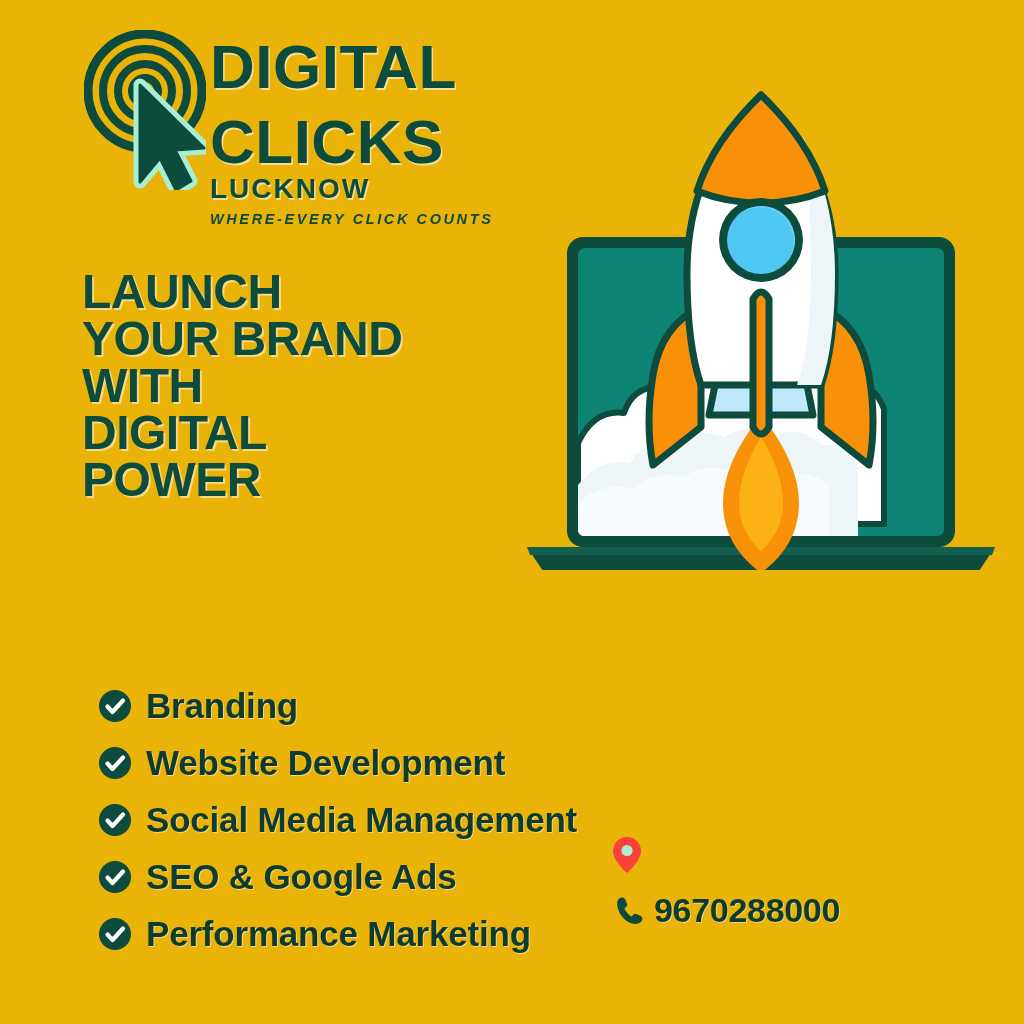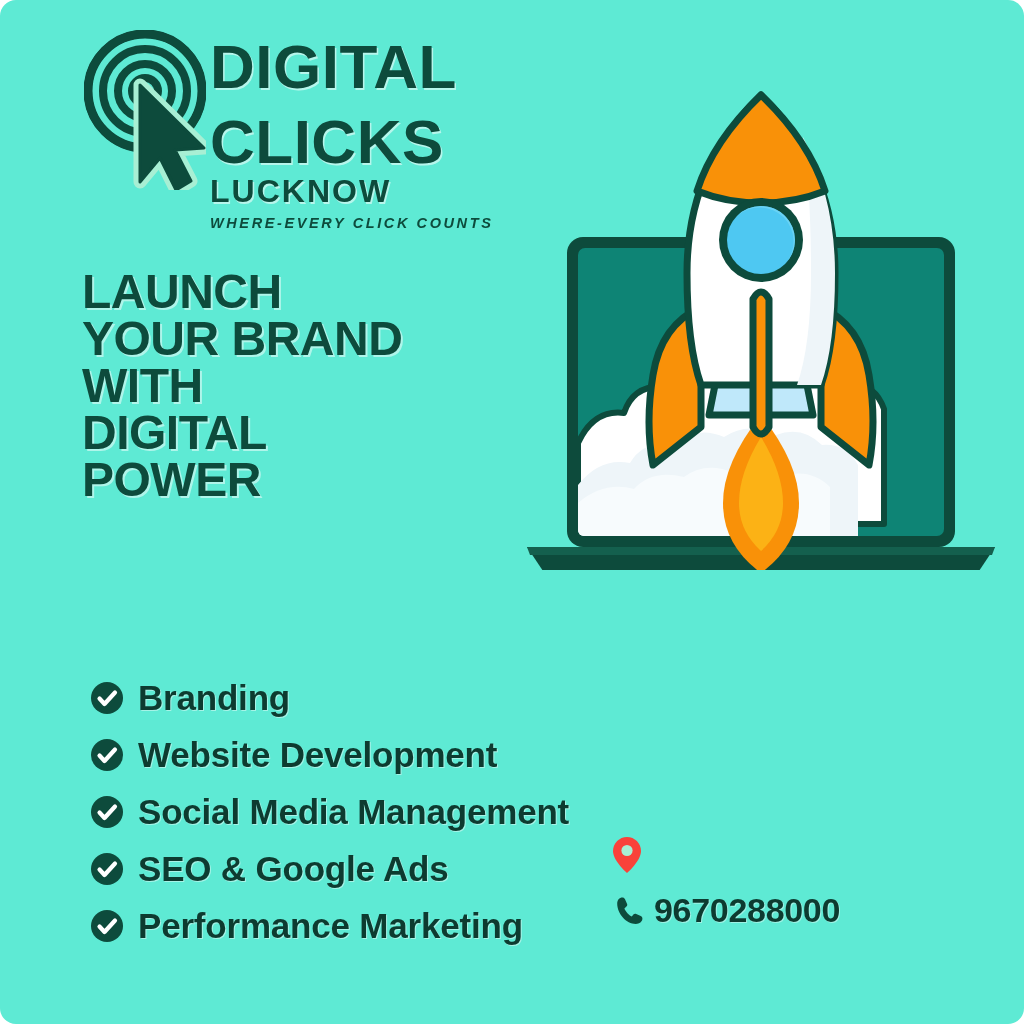--- a/index.html
+++ b/index.html
@@ -8,23 +8,22 @@
     padding: 0;
     background: #ffffff;
   }
   * { box-sizing: border-box; }
 
   .poster {
     position: relative;
     width: 1024px;
     height: 1024px;
     overflow: hidden;
-    background: #5eead4;
+    background: #eab308;
     font-family: "Liberation Sans", sans-serif;
-    border-radius: 16px;
     -webkit-font-smoothing: antialiased;
   }
 
   
   .logo-block {
     position: absolute;
     left: 80px;
     top: 22px;
     width: 400px;
     height: 200px;
@@ -45,21 +44,21 @@
   .logo-line1, .logo-line2, .logo-line3 {
     color: #0d4b3c;
     font-weight: 800;
     letter-spacing: 0.5px;
     line-height: 0.95;
     text-shadow: 1.5px 1.5px 0 rgba(255,255,255,0.55);
     white-space: nowrap;
   }
   .logo-line1 { font-size: 62px; margin-top: 16px; }
   .logo-line2 { font-size: 62px; margin-top: 16px; }
-  .logo-line3 { font-size: 32px; margin-top: 4px; letter-spacing: 2px; }
+  .logo-line3 { font-size: 28px; margin-top: 4px; letter-spacing: 2px; }
   .logo-tagline {
     color: #0d4b3c;
     font-size: 14.5px;
     font-weight: 700;
     letter-spacing: 2.6px;
     margin-top: 9px;
     text-align: center;
     white-space: nowrap;
     font-style: italic;
   }
@@ -248,21 +247,21 @@
         <circle cx="256" cy="155" r="34" fill="#4ec8f2"></circle>
         <path d="M256 121 a34 34 0 0 1 24 58 a34 34 0 0 0 -48 -48 a34 34 0 0 1 24 -10 Z" fill="#6fd4f5" opacity="0.85"></path>
       </g>
 
       <g>
         <path d="M248 214 q8 -14 16 0 l0 128 q-8 14 -16 0 Z" fill="#f99108" stroke="#0d4b3c" stroke-width="7" stroke-linejoin="round"></path>
       </g>
     </svg>
   </div>
 
-  <ul class="features" style="list-style:none;margin:8px;padding:0;text-align:center;">
+  <ul class="features" style="list-style:none;margin:16px;padding:0;text-align:center;">
     <li class="feature-row">
       <span class="check-icon">
         <svg viewBox="0 0 34 34" xmlns="http://www.w3.org/2000/svg">
             <circle cx="17" cy="17" r="16" fill="#0d4b3c"></circle>
             <path d="M9.5 17.5 L14.5 23 L25 11.5" fill="none" stroke="#ffffff" stroke-width="4.2" stroke-linecap="round" stroke-linejoin="round"></path>
           </svg>
       </span>
       <span class="feature-label">Branding</span>
     </li>
     <li class="feature-row">

